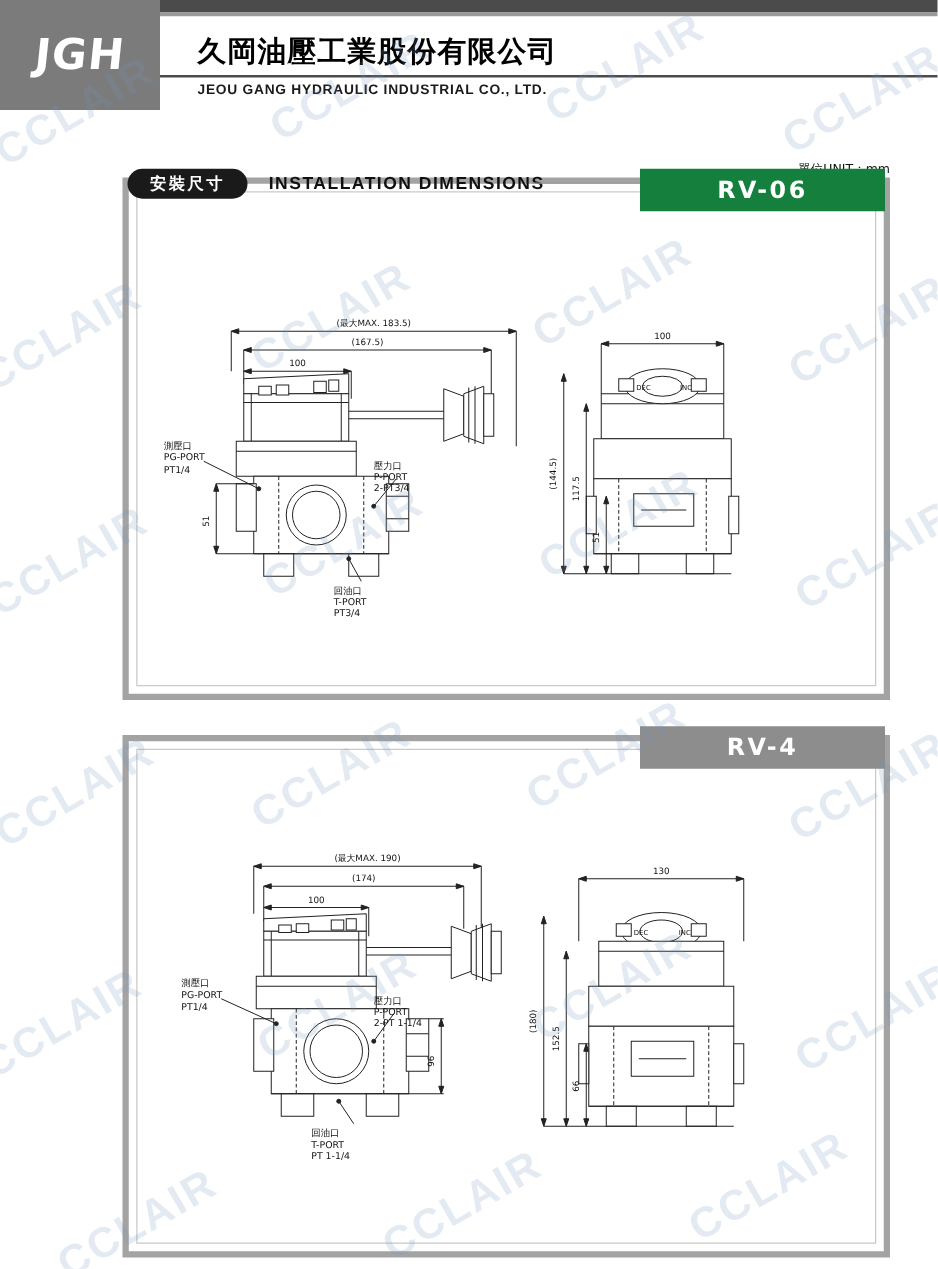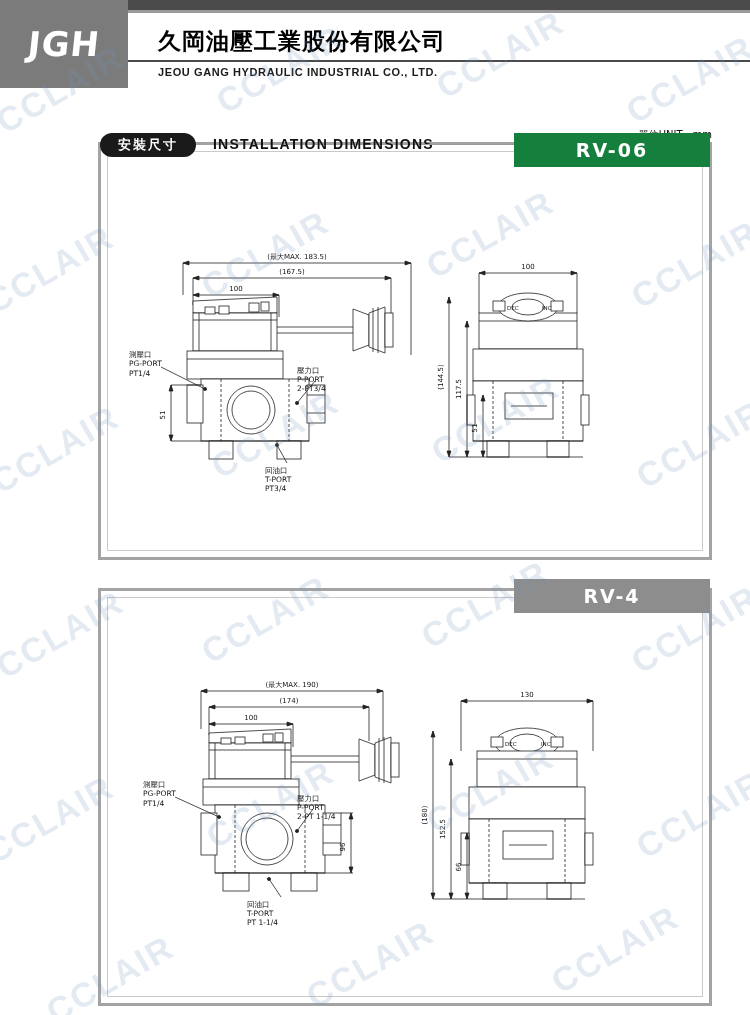--- a/index.html
+++ b/index.html
@@ -61,21 +61,21 @@
   
   .unit-note {
     position: absolute; right: 38px; top: 128px;
     font-size: 10px; color: #111;
     font-family: "DejaVu Sans", "Liberation Sans", sans-serif;
   }
 
   
   .panel {
     position: absolute;
-    border: 3px solid #a3a3a3;
+    border: 5px solid #a3a3a3;
     background: transparent;
   }
   .panel-inner {
     position: absolute; left: 6px; top: 6px; right: 6px; bottom: 6px;
     border: 1px solid #c9c9c9;
   }
   #panel1 { left: 98px; top: 142px; width: 614px; height: 418px; }
   #panel2 { left: 98px; top: 588px; width: 614px; height: 418px; }
 
   

